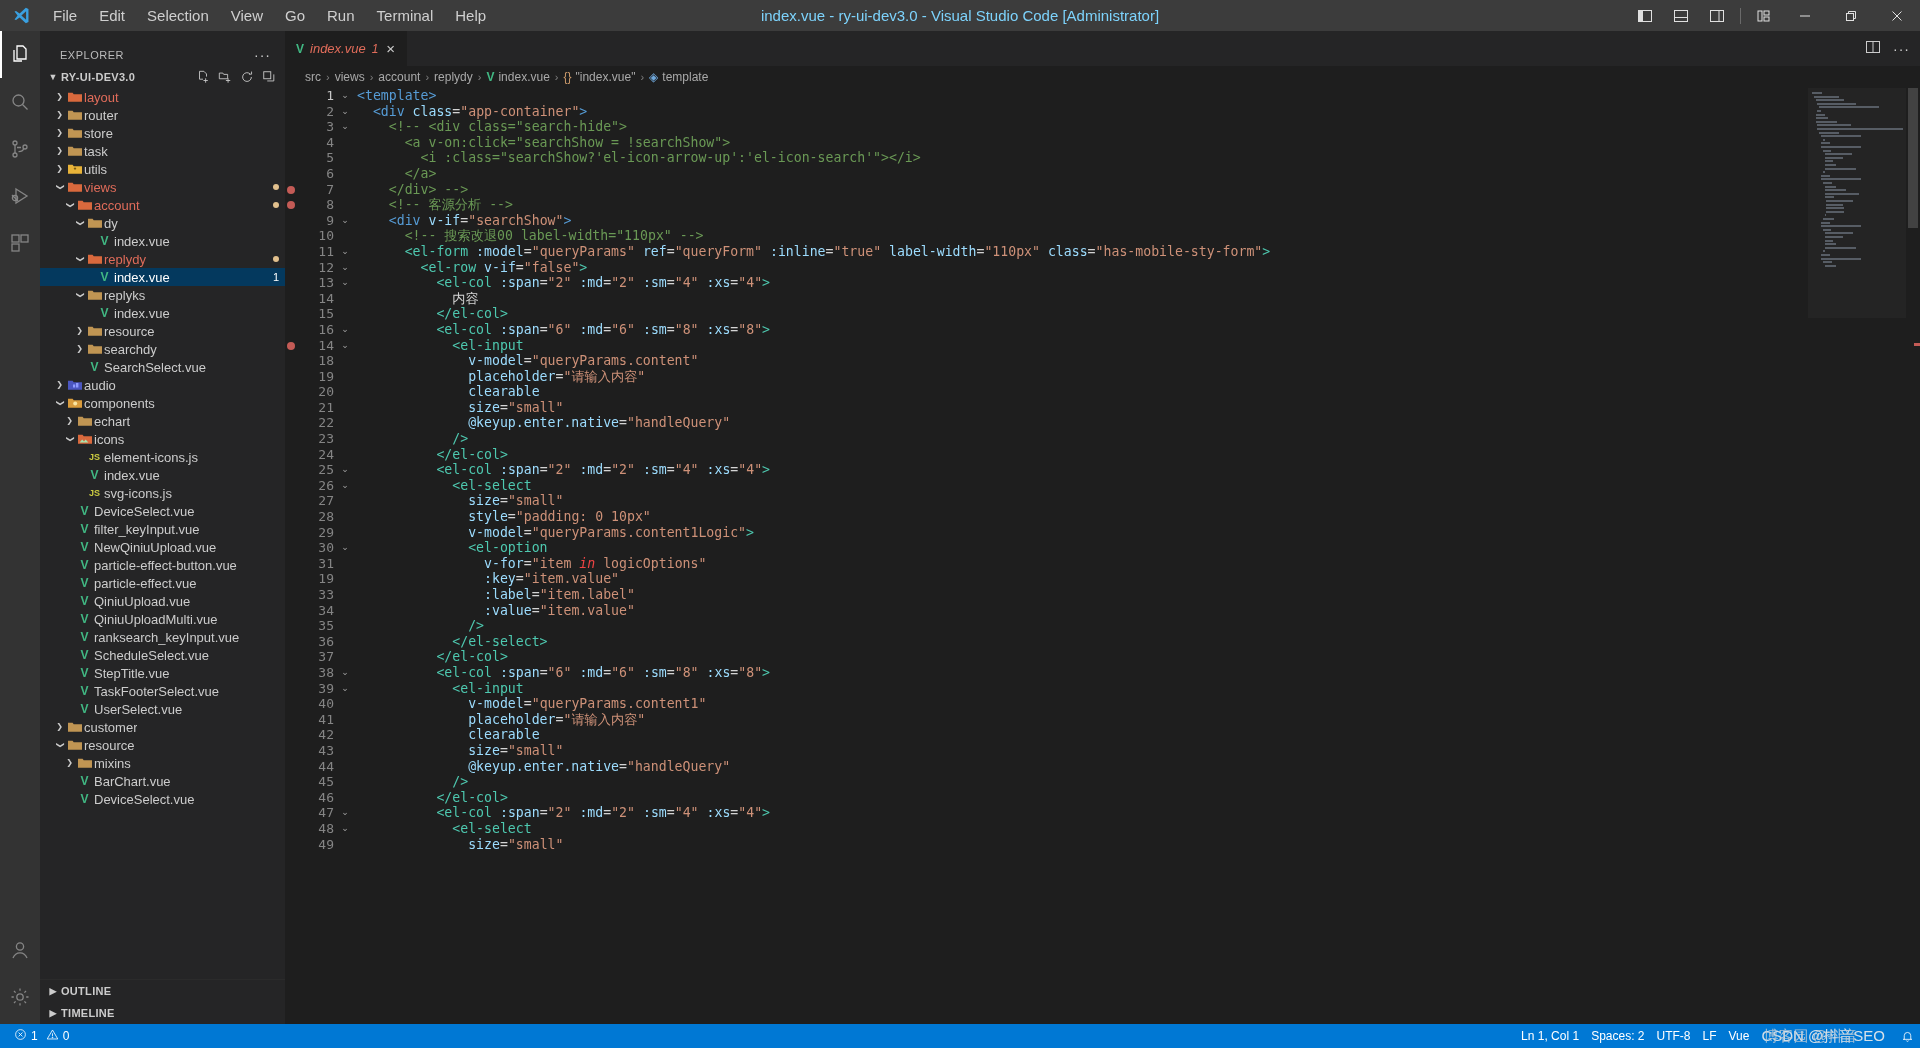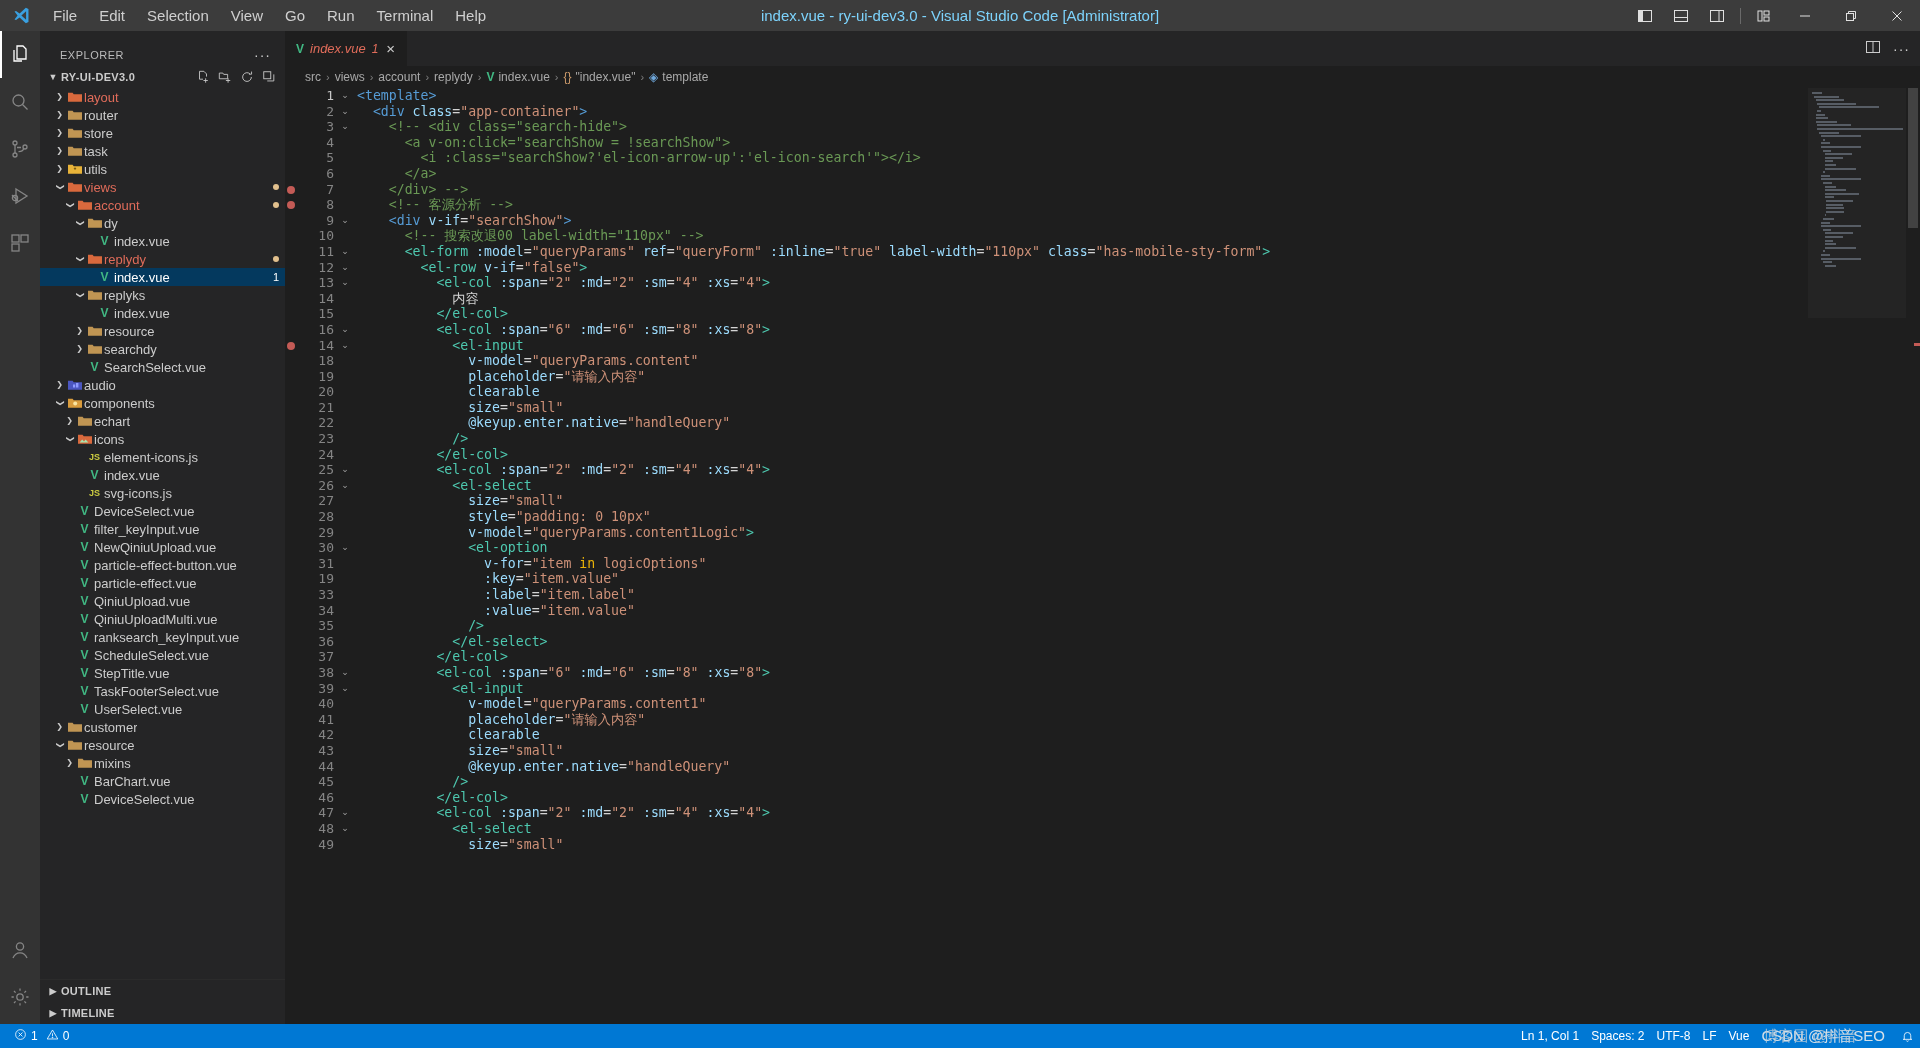--- a/index.html
+++ b/index.html
@@ -120,21 +120,21 @@
   .folds .ln { line-height: 15.6px; }
   .linenums .ln.cur { color: #c6c6c6; }
 
   
   .t-tag { color: #569cd6; }
   .t-comp { color: #4ec9b0; }
   .t-attr { color: #9cdcfe; }
   .t-str { color: #ce9178; }
   .t-com { color: #6a9955; }
   .t-plain { color: #d4d4d4; }
-  .t-key { color: #eab308; }
+  .t-key { color: #ef4444; font-style: italic; }
 
   .minimap {
     width: 98px; flex: 0 0 98px; background: #1e1e1e; position: relative; overflow: hidden;
     opacity: .72;
   }
   .mm-line { position: absolute; height: 2px; background: #6e7681; }
   .mm-slider { position: absolute; left: 0; right: 0; top: 0; height: 230px; background: rgba(255,255,255,0.045); }
   .scrollbar-v {
     width: 14px; flex: 0 0 14px; background: #1e1e1e; position: relative;
   }

